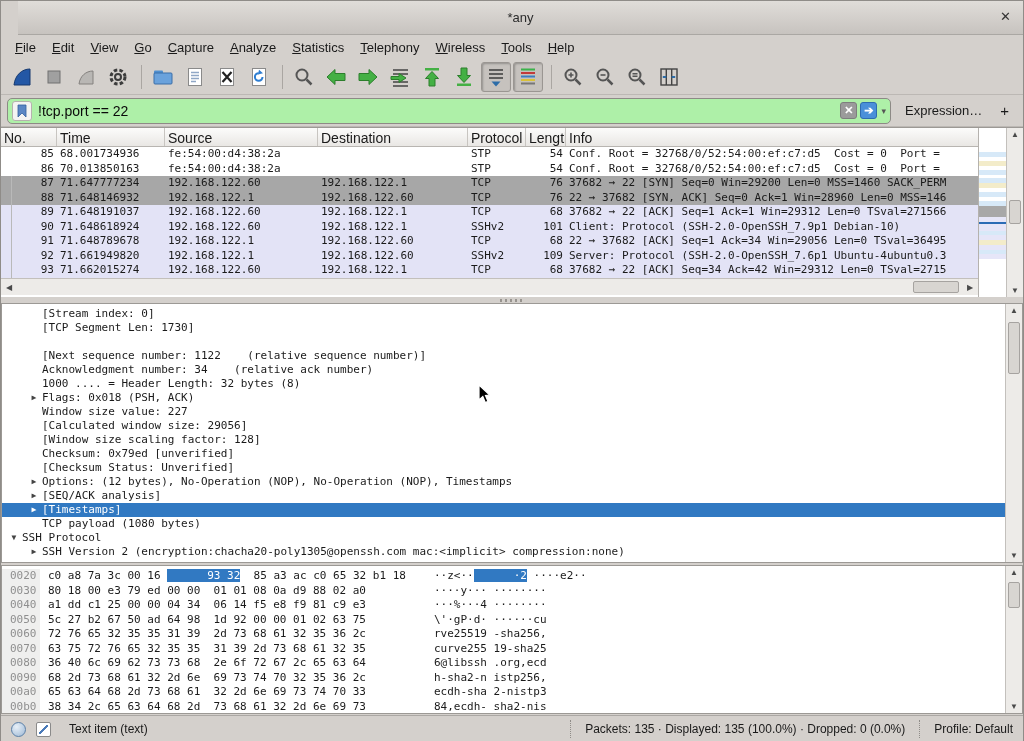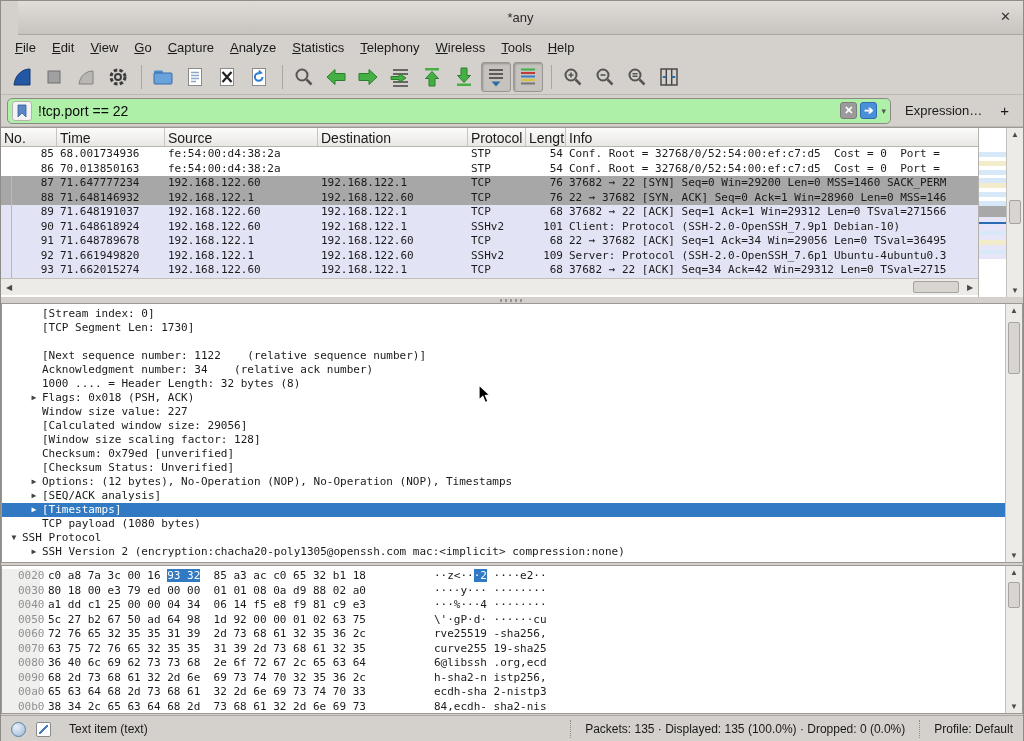--- a/index.html
+++ b/index.html
@@ -74,24 +74,24 @@
   .dline .exp { width:16px; flex:0 0 16px; font-size:8px; color:#444; text-align:center; line-height:14px; }
   .dline.lvl1 { padding-left:4px; }
   .dline.lvl2 { padding-left:24px; }
   .dline.sel { background:#3179c2; color:#fff; }
   .dline.sel .exp { color:#fff; }
 
   
   .hexpane { height:149px; flex:0 0 149px; background:#fff; border:1px solid #9c9995; display:flex; overflow:hidden; }
   .hexrows { flex:1; position:relative; padding-top:3px; font-family:"DejaVu Sans Mono","Liberation Mono",monospace; font-size:11px; overflow:hidden; }
   .hexrow { height:14.5px; line-height:14.5px; position:relative; white-space:pre; }
-  .hexrow .off { position:absolute; left:0; width:38px; padding-left:16px; color:#8f8f8f; background:#efefee; height:14.5px; }
+  .hexrow .off { position:absolute; left:0; width:38px; padding-left:8px; color:#8f8f8f; background:#efefee; height:14.5px; }
   .hexrow .hx { position:absolute; left:46px; }
   .hexrow .as { position:absolute; left:432px; }
-  .hl { background:#3179c2; color:#fff; }
+  .hl { background:#3179c2; color:#fff;padding-left:40px; }
 
   
   .statusbar { height:27px; flex:0 0 27px; margin-top:1px; background:#d4d0cc; border-top:1px solid #aba8a4; display:flex; align-items:center; font-size:12px; }
   .expertball { width:15px; height:15px; border-radius:50%; margin-left:10px; background:radial-gradient(circle at 35% 30%, #e8f0f8, #9db8d4); border:1px solid #5b80a8; }
   .commenticon { width:15px; height:15px; margin-left:10px; background:#fff; border:1px solid #8a8a8a; border-radius:2px; position:relative; }
   .commenticon::after { content:""; position:absolute; left:2px; top:2px; width:9px; height:9px; background:linear-gradient(135deg, transparent 40%, #4a7ab8 40%, #4a7ab8 60%, transparent 60%); }
   .fieldinfo { margin-left:18px; }
   .sb-right { margin-left:auto; display:flex; align-items:center; height:100%; }
   .sb-stats { border-left:1px dotted #8f8c88; padding:0 14px; height:18px; line-height:18px; }
   .sb-profile { border-left:1px dotted #8f8c88; padding:0 10px 0 14px; height:18px; line-height:18px; }

